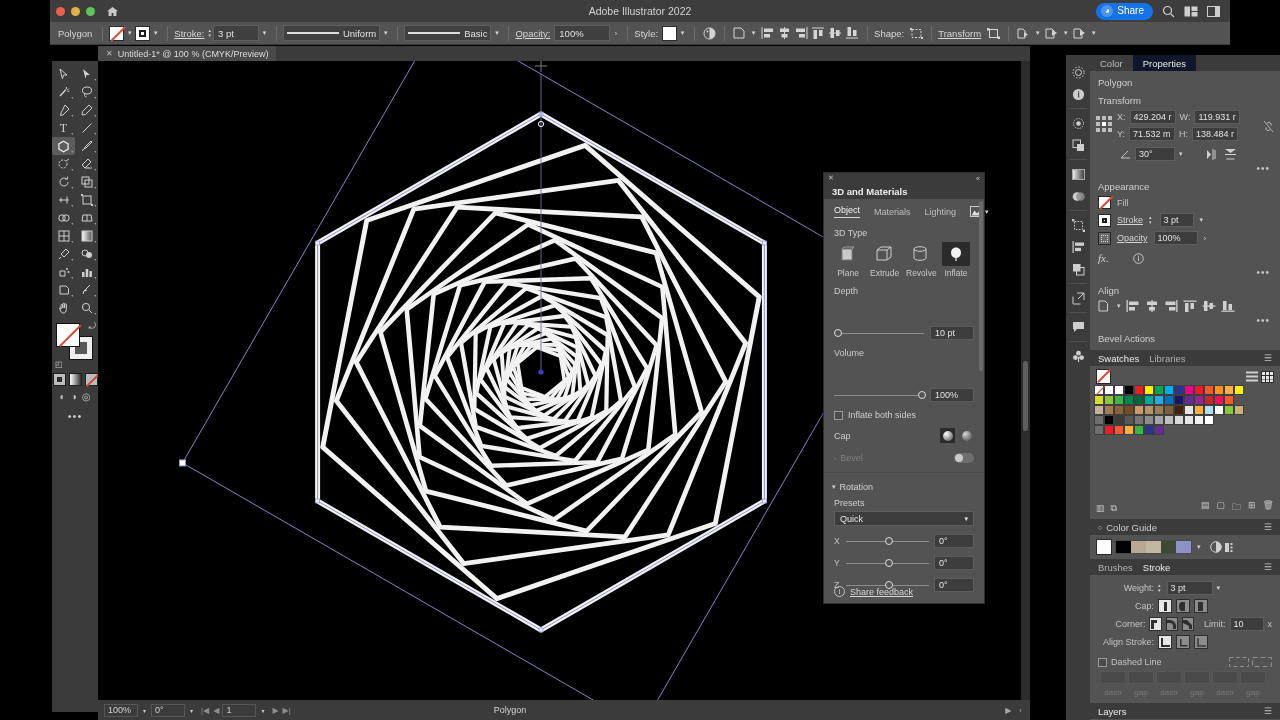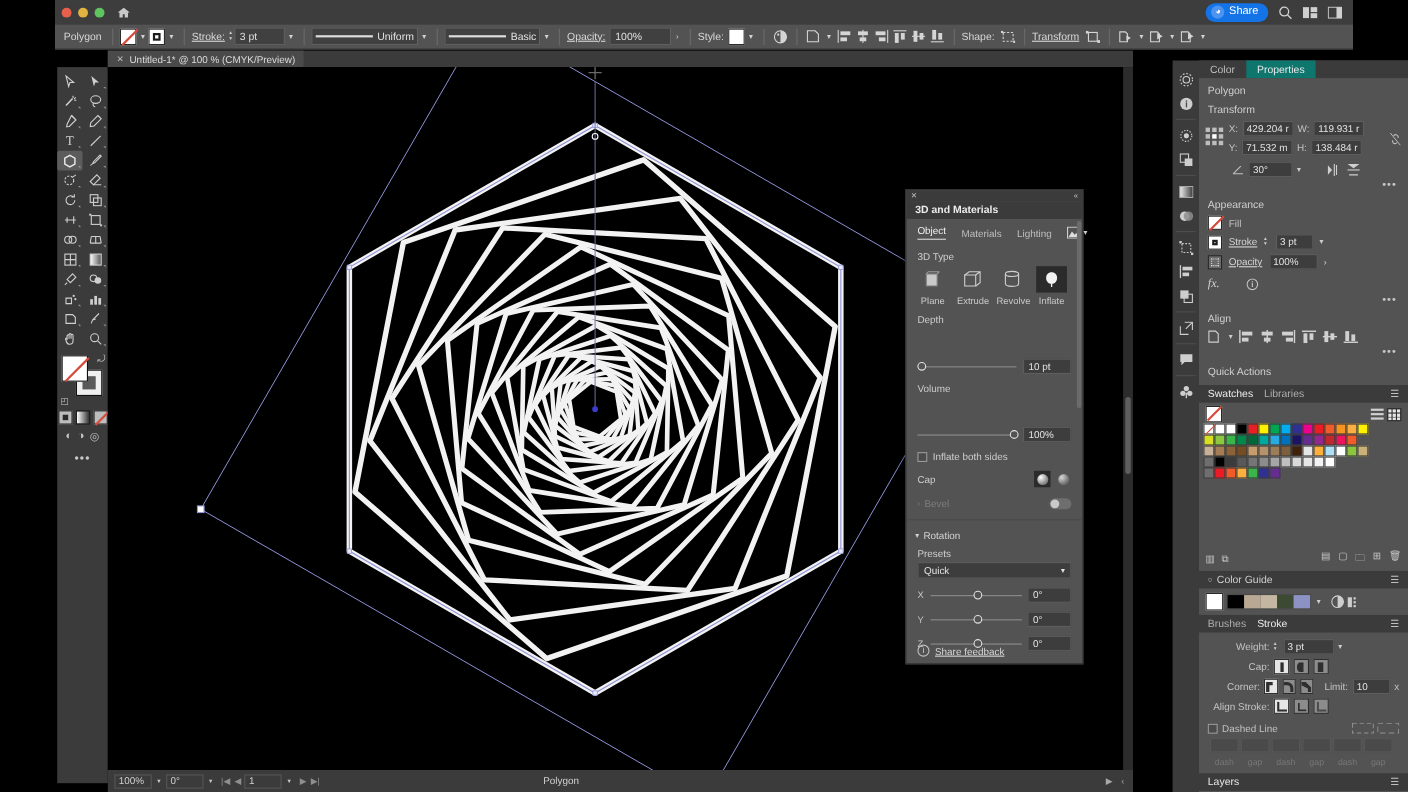--- a/index.html
+++ b/index.html
@@ -167,21 +167,21 @@
   .rail-ico { height:22px; display:flex;align-items:center;justify-content:center; color:#cecece;}
   .rail-div { width:18px; height:1px; background:#4e4e4e; margin:3px 0; }
 
   
   .dock {
     position:absolute; right:0; top:55px; width:190px; bottom:0;
     background:#535353; display:flex; flex-direction:column;
   }
   .dock-tabs { display:flex; height:16px; background:#3b3b3b; }
   .dock-tab { padding:0 10px; display:flex;align-items:center; font-size:9.5px; color:#bfbfbf;}
-  .dock-tab.active { background:#0f766e; color:#e9e9e9; }
+  .dock-tab.active { background:#0f172a; color:#e9e9e9; }
   .sec-title { font-size:9.5px; color:#cfcfcf; padding:6px 8px 3px; }
   .sec-head { font-size:9.5px; color:#cfcfcf; padding:4px 8px 2px; }
   .row { display:flex; align-items:center; gap:4px; padding:1px 8px; }
   .lbl { font-size:9px; color:#c2c2c2; }
   .pfield {
     background:#3d3d3d;border:1px solid #5d5d5d;height:14px;display:flex;align-items:center;
     padding:0 3px; font-size:9px; color:#e2e2e2; min-width:50px;
   }
   .refpt { display:grid; grid-template-columns:repeat(3,4px); gap:2px; }
   .refpt i { width:4px;height:4px;background:#bdbdbd;display:block; }
@@ -281,20 +281,21 @@
     <div class="traffic">
       <span class="dot r"></span>
       <span class="dot y"></span>
       <span class="dot g"></span>
     </div>
     <div class="home-ico">
       <svg class="ic" width="13" height="11" viewBox="0 0 13 11">
           <path d="M6.5 1L1 5.3h1.6V10h3V7h1.8v3h3V5.3H12z" fill="#c9c9c9"></path>
         </svg>
     </div>
+    <div class="title-text">Adobe Illustrator 2022</div>
     <div class="tb-right">
       <div class="share-btn">
         <span class="share-av">◕</span>
         <span>Share</span>
       </div>
       <div class="tb-ico">
         <svg class="ic" width="13" height="13" viewBox="0 0 13 13">
             <circle cx="5.5" cy="5.5" r="4" stroke="#d2d2d2" fill="none" stroke-width="1.2"></circle>
             <path d="M8.6 8.6L12 12" stroke="#d2d2d2" stroke-width="1.2"></path>
           </svg>
@@ -1099,21 +1100,21 @@
       <span>
           <svg class="ic" width="14" height="12" viewBox="0 0 14 12">
             <rect x="0.5" y="10.5" width="13" height="1.3" fill="#d0d0d0"></rect>
             <rect x="2" y="1" width="3.5" height="9" fill="#d0d0d0"></rect>
             <rect x="7.5" y="4" width="3.5" height="6" fill="#d0d0d0"></rect>
           </svg>
         </span>
     </div>
     <div class="ellipsis">•••</div>
 
-    <div class="sec-head">Quick Actions</div>
+    <div class="sec-head">Bevel Actions</div>
 
     <div class="panel-hdr" style="margin-top:4px">
       <span class="ptab active">Swatches</span>
       <span class="ptab" style="color:#aeaeae">Libraries</span>
       <span class="burger">☰</span>
     </div>
     <div style="display:flex;align-items:center;padding:3px 6px 1px;gap:4px">
       <span class="app-sw none" style="width:15px;height:15px"></span>
       <span style="margin-left:auto;display:flex;gap:3px">
         <span>

